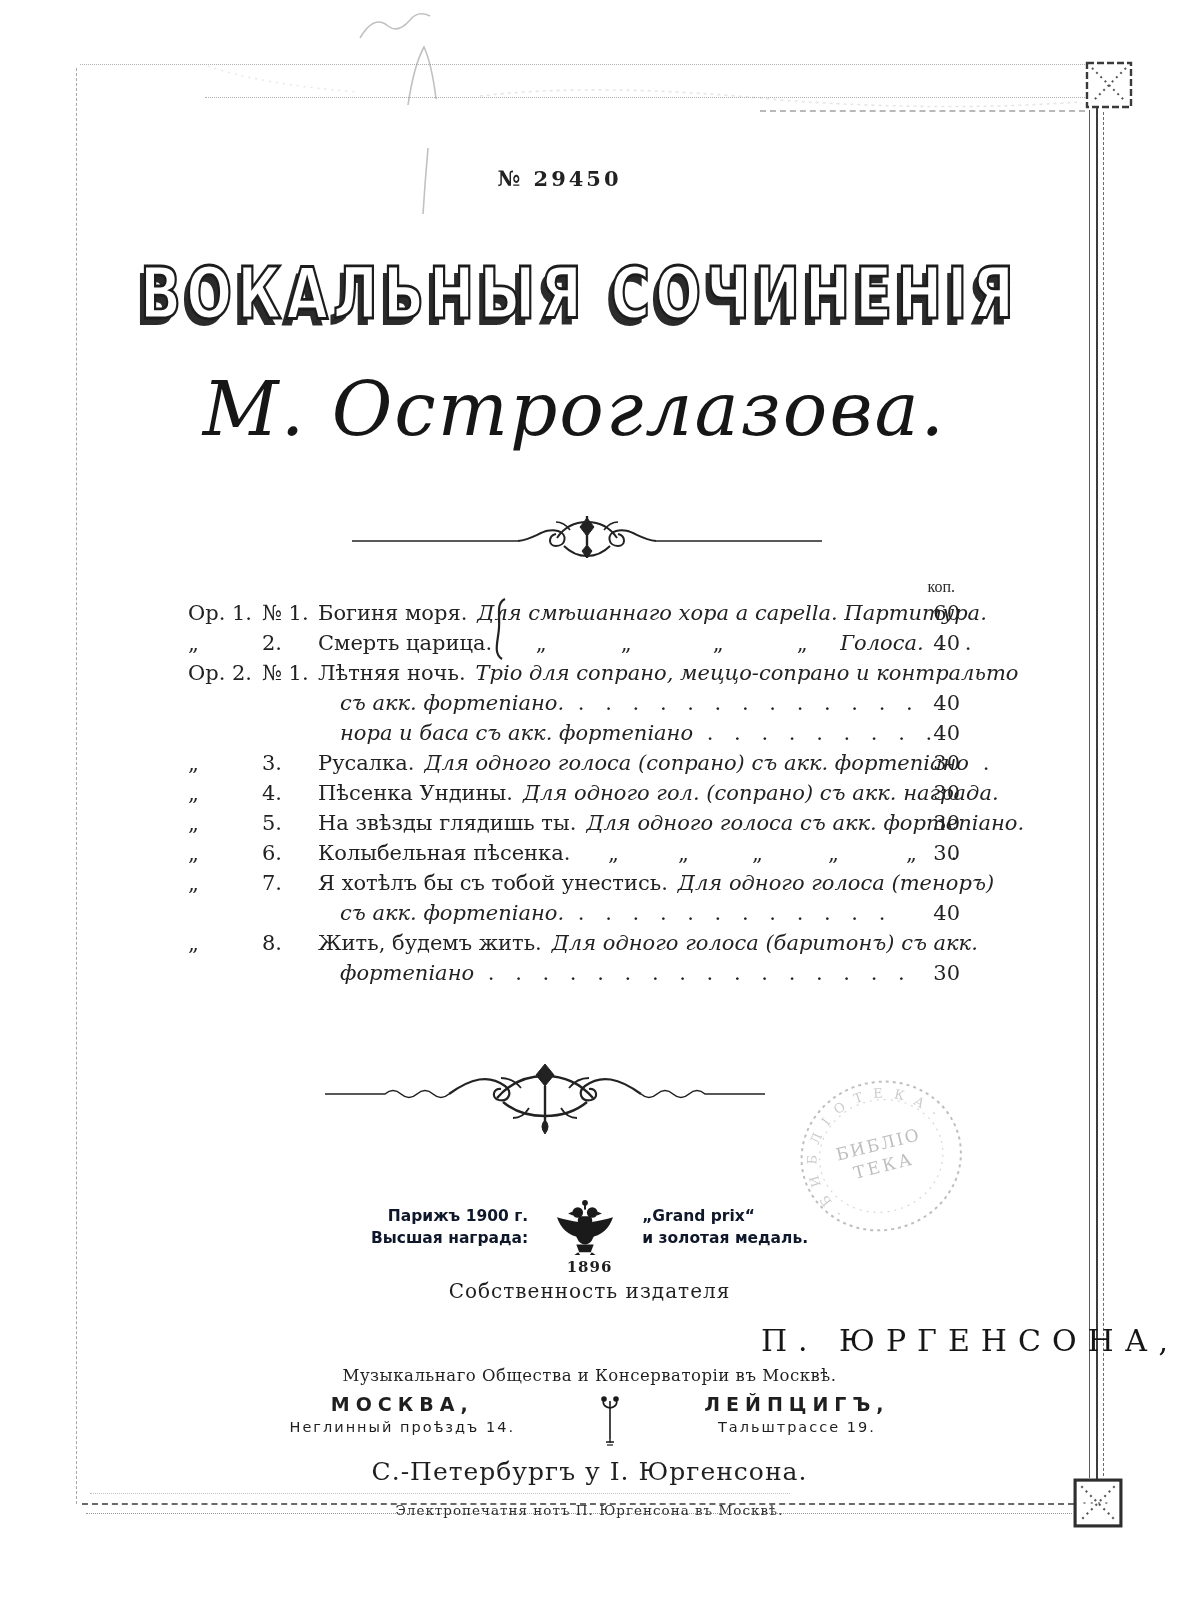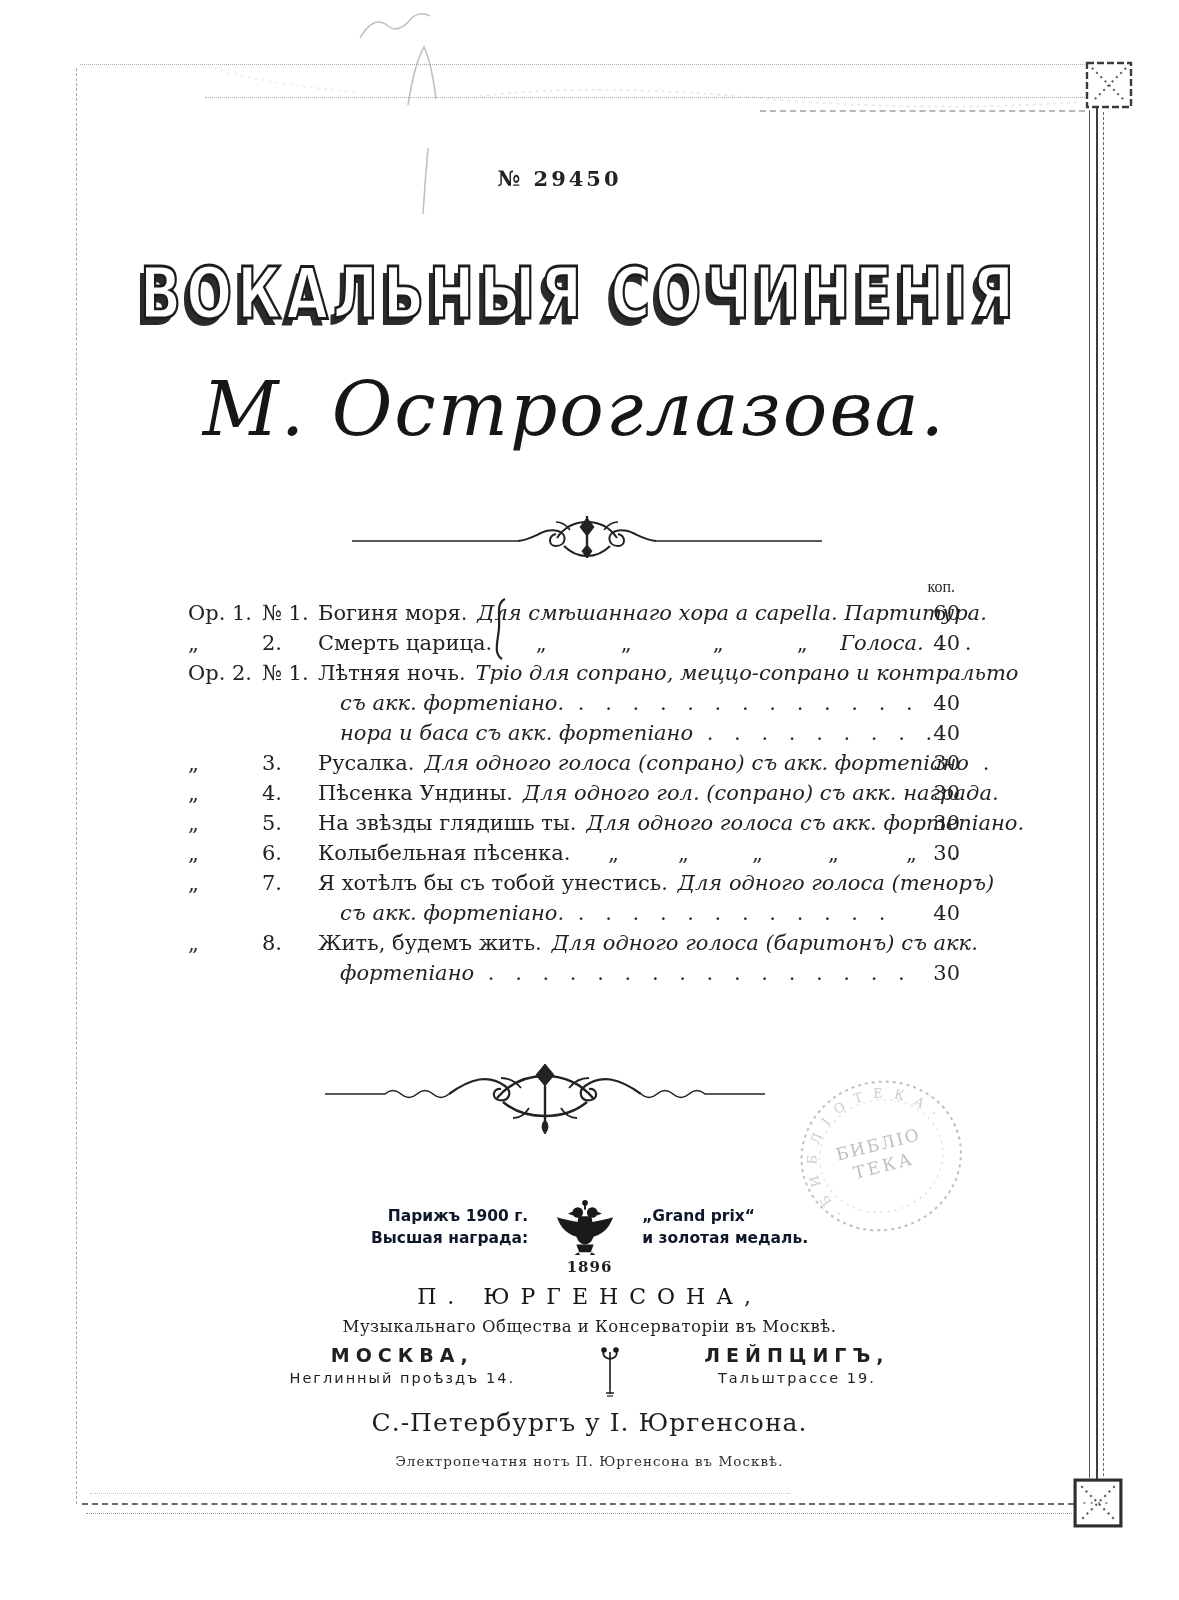--- a/index.html
+++ b/index.html
@@ -52,21 +52,21 @@
   
   .stamp{position:absolute;left:793px;top:1072px;opacity:.55;transform:rotate(-14deg);}
   
   .pub{position:absolute;left:0;right:0;top:1198px;text-align:center;color:#1f1f1f;}
   .awards{width:560px;margin:0 auto;display:flex;align-items:center;justify-content:center;gap:26px;}
   .award-col{font-family:"DejaVu Sans","Liberation Sans",sans-serif;font-weight:bold;font-size:15.5px;line-height:22px;color:#0f172a;}
   .award-left{text-align:right;}
   .award-right{text-align:left;}
   .year{font-size:15px;font-weight:bold;margin-top:2px;letter-spacing:1px;}
   .ownership{font-size:20px;margin-top:3px;letter-spacing:1px;}
-  .pubname{font-size:22px;margin-top:8px;letter-spacing:11px;color:#161616;}
+  .pubname{font-size:30px;margin-top:20px;letter-spacing:11px;color:#161616;text-align:right;}
   .pubdesc{font-size:16.5px;line-height:23px;margin-top:6px;letter-spacing:.5px;}
   .cities{width:600px;margin:6px auto 0;display:flex;justify-content:space-between;align-items:flex-start;}
   .citycol{font-family:"DejaVu Sans","Liberation Sans",sans-serif;}
   .cityname{font-weight:bold;font-size:19px;letter-spacing:6px;}
   .cityaddr{font-size:14.5px;margin-top:4px;letter-spacing:2px;}
   .lyre{margin-top:2px;}
   .petersburg{font-size:25px;margin-top:10px;letter-spacing:1px;}
   .printer{font-size:13.5px;margin-top:16px;letter-spacing:1px;color:#2c2c2c;}
   svg{display:block;}
   .pencil{position:absolute;left:0;top:0;}
@@ -212,20 +212,21 @@
           <path d="M25,56 l-4,3 6,0 z M39,56 l4,3 -6,0 z"></path>
         </g>
       </svg>
     </div>
     <div class="award-col award-right">
       <div>„Grand prix“</div>
       <div>и золотая медаль.</div>
     </div>
   </div>
   <div class="year">1896</div>
+  <div class="ownership">Собственность издателя</div>
   <div class="pubname">П. ЮРГЕНСОНА,</div>
   <div class="pubdesc">
     <div>Музыкальнаго Общества и Консерваторіи въ Москвѣ.</div>
   </div>
   <div class="cities">
     <div class="citycol">
       <div class="cityname">МОСКВА,</div>
       <div class="cityaddr">Неглинный проѣздъ 14.</div>
     </div>
     <div class="lyre">

